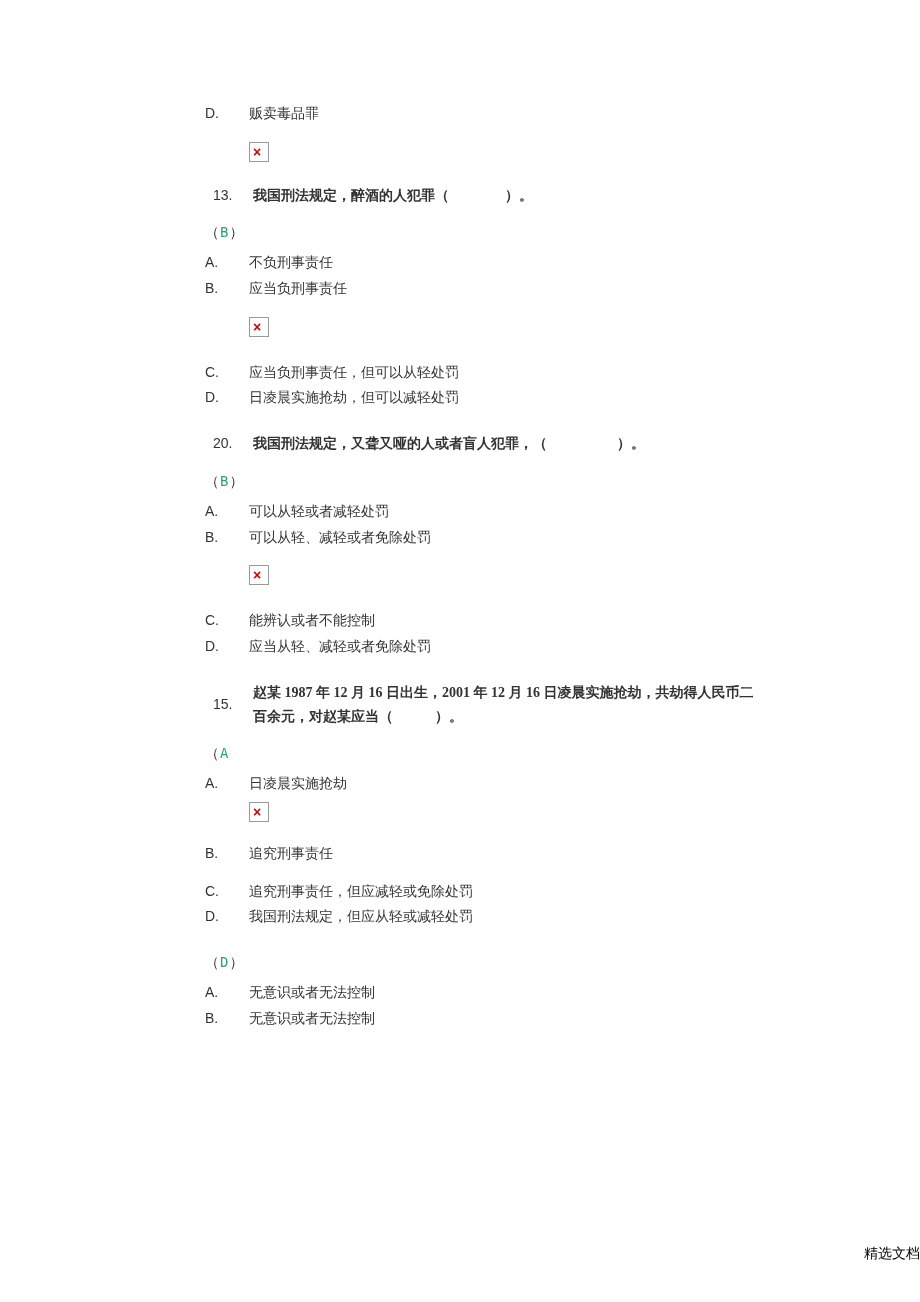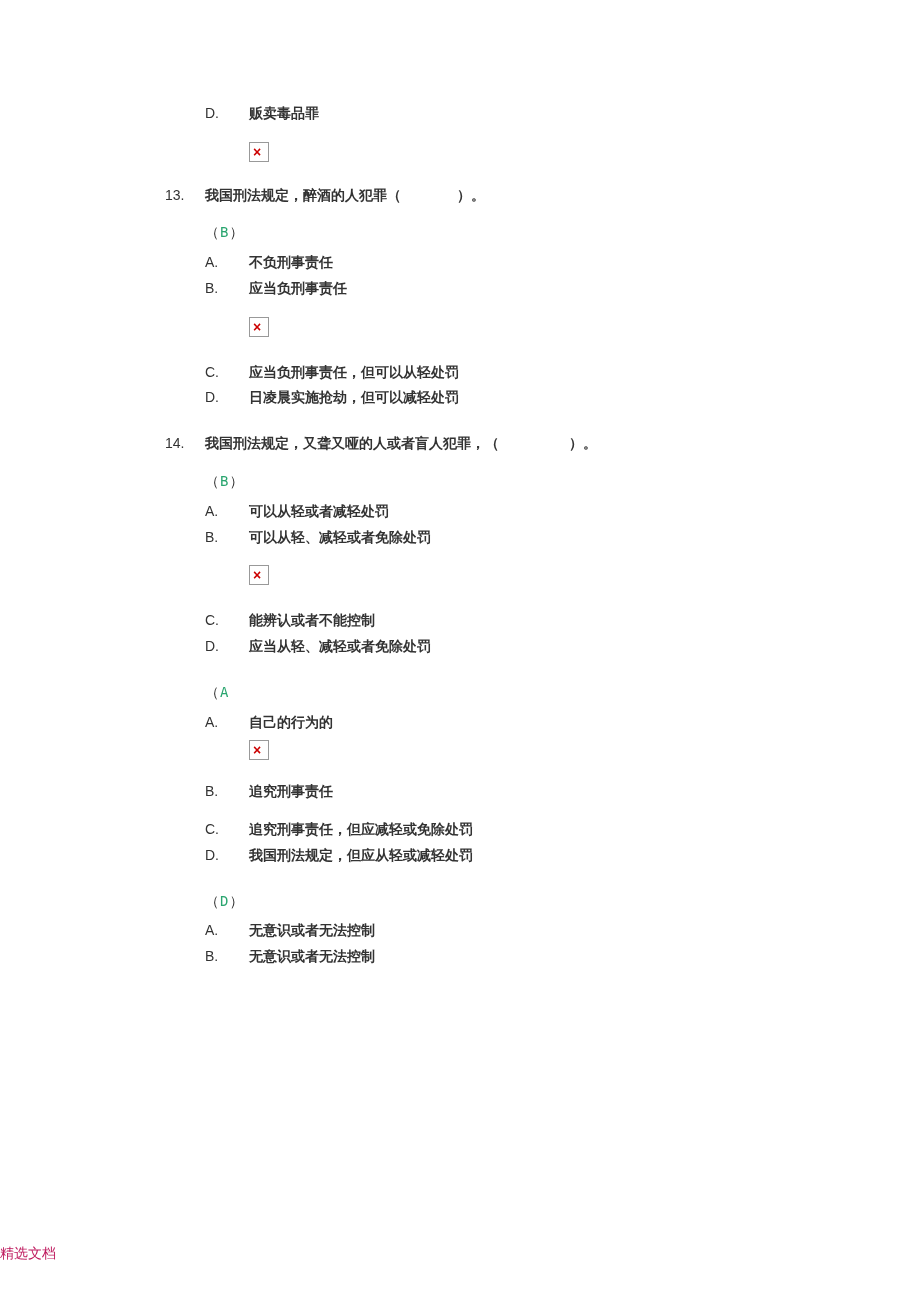--- a/index.html
+++ b/index.html
@@ -17,20 +17,21 @@
     color: #333;
     line-height: 1.7;
   }
   .q-block {
     margin-bottom: 22px;
   }
   .stem {
     display: flex;
     align-items: center;
     margin-bottom: 14px;
+    margin-left: 48px;
   }
   .stem-num {
     width: 40px;
     flex: 0 0 40px;
     font-family: Arial, sans-serif;
   }
   .stem-text {
     flex: 1;
     font-size: 14px;
     font-weight: bold;
@@ -53,21 +54,20 @@
     display: flex;
     margin: 2px 0;
   }
   .opt-letter {
     width: 44px;
     flex: 0 0 44px;
     font-family: Arial, sans-serif;
   }
   .opt-text {
     flex: 1;
-    font-weight: bold;
   }
   .broken-img {
     display: inline-block;
     width: 18px;
     height: 18px;
     border: 1px solid #999;
     background: #fff;
     position: relative;
     margin: 14px 0 14px 84px;
   }
@@ -84,23 +84,23 @@
   .broken-img.inline-after-opt {
     margin-left: 84px;
     margin-top: 4px;
     margin-bottom: 10px;
   }
   .footer {
     position: absolute;
     bottom: 36px;
     left: 0;
     width: 100%;
-    text-align: left;
-    font-size: 14px;
-    color: #be185d;
+    text-align: right;
+    font-size: 14px;
+    color: #000000;
   }
 </style>
 </head>
 <body>
 <div class="page">
 
 
 
 
 <div class="opts">
@@ -139,21 +139,21 @@
     <div class="opt">
       <div class="opt-letter">D.</div>
       <div class="opt-text">日凌晨实施抢劫，但可以减轻处罚</div>
     </div>
   </div>
 </div>
 
 
 <div class="q-block">
   <div class="stem">
-    <div class="stem-num">14.</div>
+    <div class="stem-num">20.</div>
     <div class="stem-text">我国刑法规定，又聋又哑的人或者盲人犯罪，（　　　　　）。</div>
   </div>
   <div class="answer-line">
     <span class="paren">（</span><span>B</span><span class="paren">）</span>
   </div>
   <div class="opts">
     <div class="opt">
       <div class="opt-letter">A.</div>
       <div class="opt-text">可以从轻或者减轻处罚</div>
     </div>
@@ -170,27 +170,31 @@
     </div>
     <div class="opt">
       <div class="opt-letter">D.</div>
       <div class="opt-text">应当从轻、减轻或者免除处罚</div>
     </div>
   </div>
 </div>
 
 
 <div class="q-block">
+  <div class="stem">
+    <div class="stem-num">15.</div>
+    <div class="stem-text">赵某 1987 年 12 月 16 日出生，2001 年 12 月 16 日凌晨实施抢劫，共劫得人民币二百余元，对赵某应当（　　　）。</div>
+  </div>
   <div class="answer-line">
     <span class="paren">（</span><span>A</span>
   </div>
   <div class="opts">
     <div class="opt">
       <div class="opt-letter">A.</div>
-      <div class="opt-text">自己的行为的</div>
+      <div class="opt-text">日凌晨实施抢劫</div>
     </div>
   </div>
   <div class="broken-img inline-after-opt"></div>
   <div class="opts">
     <div class="opt" style="margin-bottom:14px;">
       <div class="opt-letter">B.</div>
       <div class="opt-text">追究刑事责任</div>
     </div>
     <div class="opt">
       <div class="opt-letter">C.</div>

